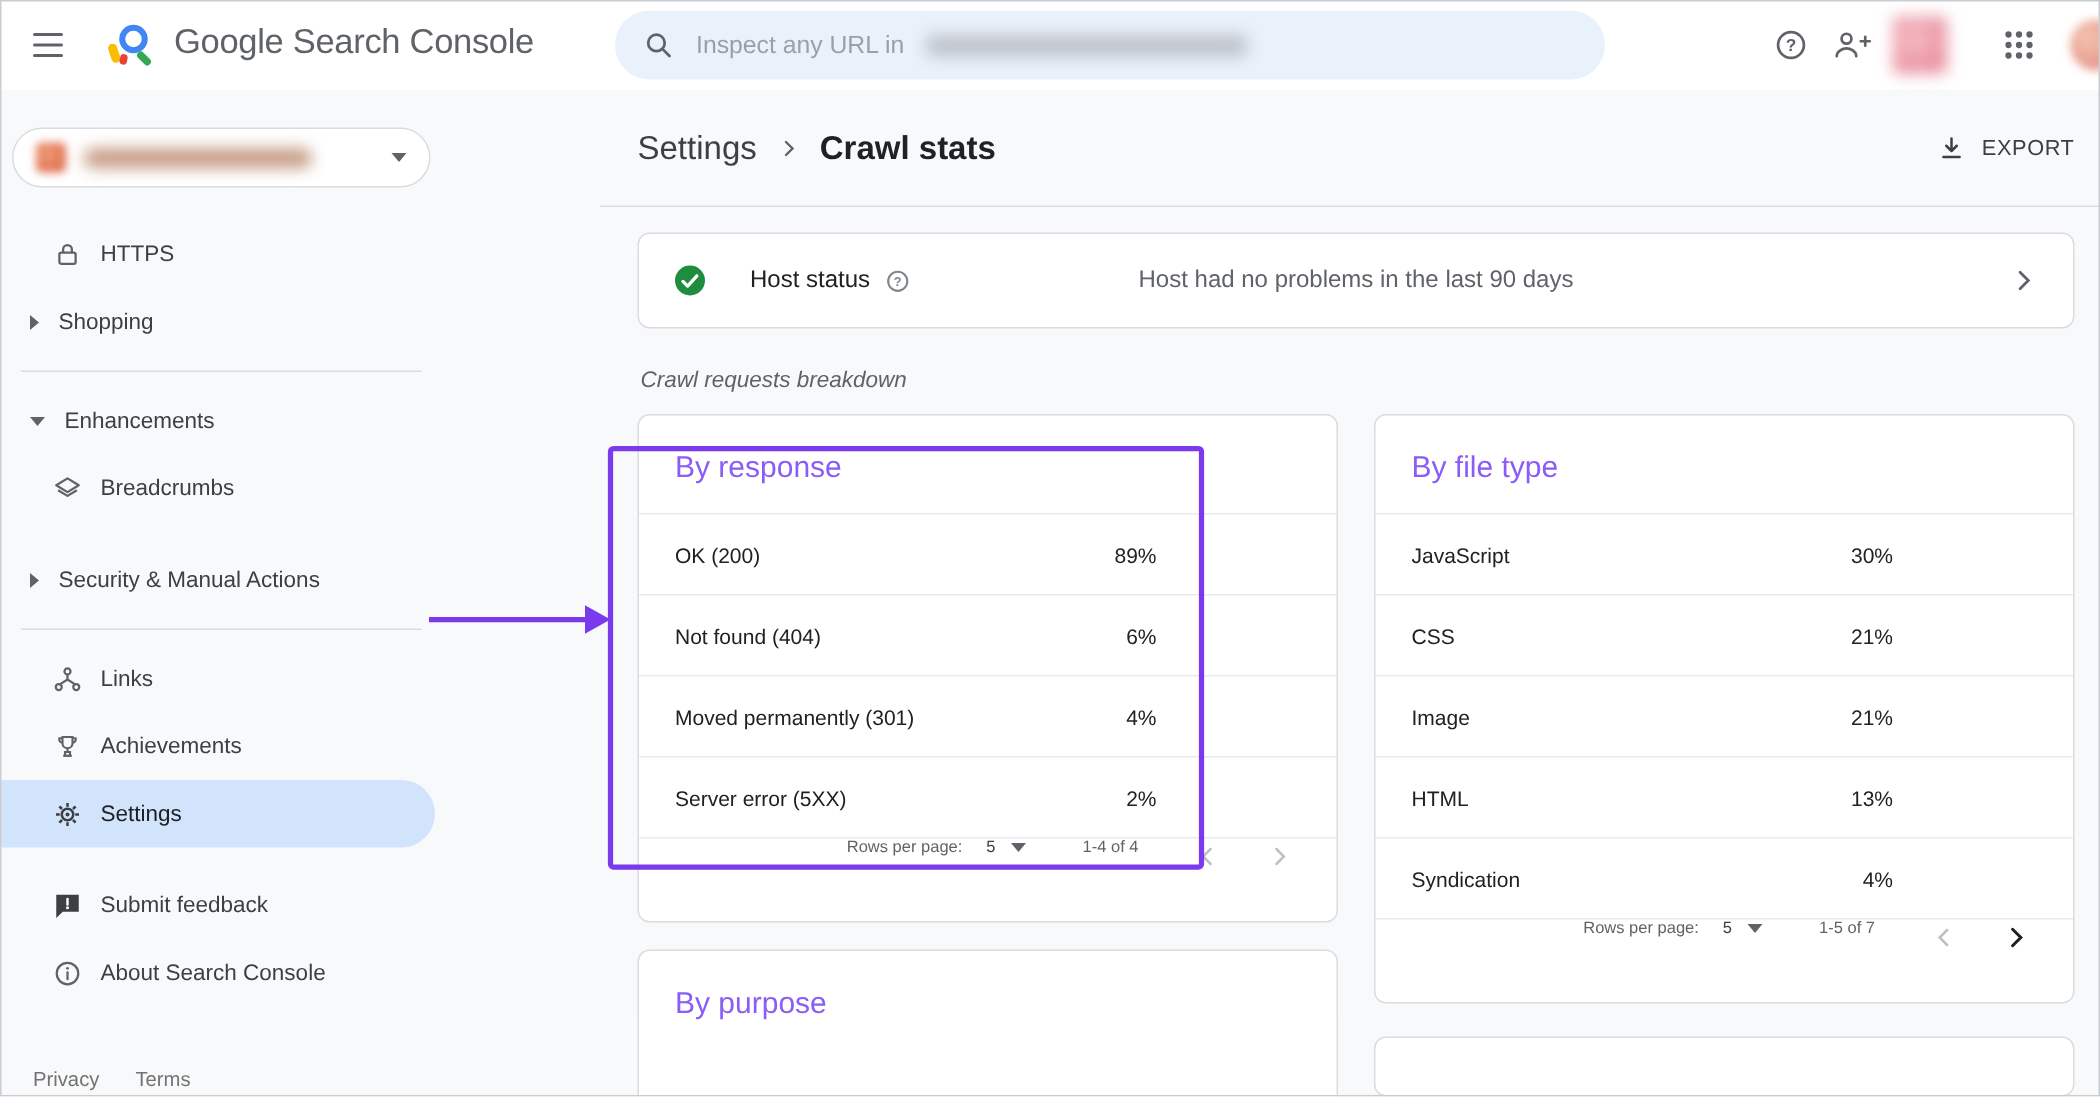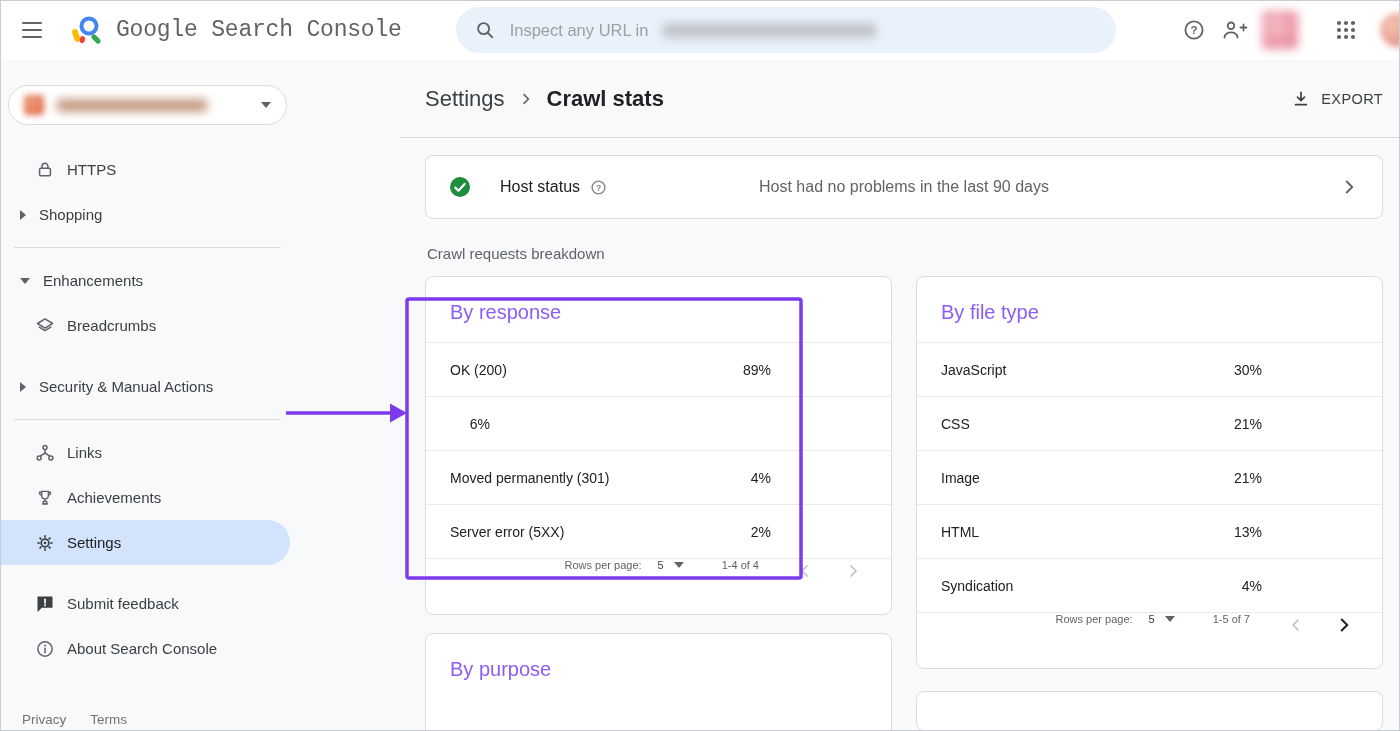--- a/index.html
+++ b/index.html
@@ -7,21 +7,21 @@
   body {
     font-family:"Liberation Sans","DejaVu Sans",sans-serif;
     background:#f8f9fa; color:#202124; position:relative;
   }
   .frame{position:absolute;inset:0;border:1px solid #c9cdd1;pointer-events:none;z-index:70;}
 
   
   .topbar{height:60px;background:#fff;display:flex;align-items:center;position:relative;z-index:5;}
   .hamburger{width:48px;height:48px;margin-left:8px;display:flex;flex-direction:column;justify-content:center;align-items:center;gap:5px;cursor:pointer;}
   .hamburger .bar{width:20px;height:2px;background:#5f6368;border-radius:1px;}
-  .logo{display:flex;align-items:center;gap:12px;margin-left:12px;font-family:Liberation Mono, monospace;}
+  .logo{display:flex;gap:12px;margin-left:12px;}
   .logo-text{font-size:23px;color:#5f6368;letter-spacing:-0.2px;white-space:nowrap;}
   .searchbar{margin-left:54px;width:660px;height:46px;border-radius:24px;background:var(--search-bg,#e9f1fb);display:flex;align-items:center;padding:0 18px;gap:14px;cursor:text;}
   .search-placeholder{color:#9aa0a6;font-size:16.5px;white-space:nowrap;}
   .blur-blob{filter:blur(5px);border-radius:6px;}
   .search-redacted{width:215px;height:15px;background:#c0c5cc;}
   .topbar-right{margin-left:auto;display:flex;align-items:center;}
   .icon-btn{width:40px;height:40px;display:flex;align-items:center;justify-content:center;cursor:pointer;border-radius:50%;}
   .redacted-square{width:36px;height:38px;background:radial-gradient(circle at 40% 40%,#f6c0c6,#e98fa0 70%);filter:blur(5px);border-radius:4px;margin:0 8px;}
   .apps-btn{margin-left:20px;}
   .avatar{width:34px;height:34px;border-radius:50%;background:radial-gradient(circle at 35% 35%,#f3c4ae,#e5948d 75%);filter:blur(3px);margin-left:14px;margin-right:-14px;cursor:pointer;flex:none;}
@@ -57,21 +57,21 @@
 
   .content{padding:17px 17px 0 25px;overflow:hidden;flex:1;}
 
   
   .card{background:#fff;border:1px solid #dadce0;border-radius:8px;}
   .host-card{height:64px;display:flex;align-items:center;padding:0 22px;position:relative;cursor:pointer;}
   .host-label{font-size:16px;color:#202124;margin-left:28px;margin-right:10px;}
   .host-msg{position:absolute;left:50%;transform:translateX(-50%);color:#5f6368;font-size:16px;white-space:nowrap;}
   .host-chevron{margin-left:auto;display:flex;}
 
-  .section-label{margin:26px 0 14px 2px;color:#5f6368;font-size:15px;}
+  .section-label{margin:26px 0 14px 2px;color:#5f6368;font-size:15px;font-style:italic;}
 
   
   .grid{display:grid;grid-template-columns:1fr 1fr;column-gap:24px;align-items:start;}
   .col{display:flex;flex-direction:column;}
   .card-title{padding:24px 24px 18px;font-size:20px;color:#8b5cf6;}
   .trow{display:flex;align-items:center;height:54px;padding:0 24px;border-top:1px solid #e8eaed;cursor:pointer;font-size:14px;}
   .trow-label{flex:1;color:#202124;}
   .trow-value{margin-right:96px;min-width:40px;text-align:right;color:#202124;}
   .pagination{height:56px;border-top:1px solid #e8eaed;display:flex;align-items:flex-start;justify-content:flex-end;padding-right:26px;font-size:11px;color:#5f6368;}
   .pag-select{display:flex;align-items:center;gap:10px;margin:0 38px 0 16px;cursor:pointer;color:#3c4043;}
@@ -317,20 +317,21 @@
       <div class="grid">
 
         <div class="col">
           <div class="card">
             <div class="card-title">By response</div>
             <div class="trow">
               <span class="trow-label">OK (200)</span>
               <span class="trow-value">89%</span>
             </div>
             <div class="trow">
+              <span class="trow-label">Not found (404)</span>
               <span class="trow-value">6%</span>
             </div>
             <div class="trow">
               <span class="trow-label">Moved permanently (301)</span>
               <span class="trow-value">4%</span>
             </div>
             <div class="trow">
               <span class="trow-label">Server error (5XX)</span>
               <span class="trow-value">2%</span>
             </div>

